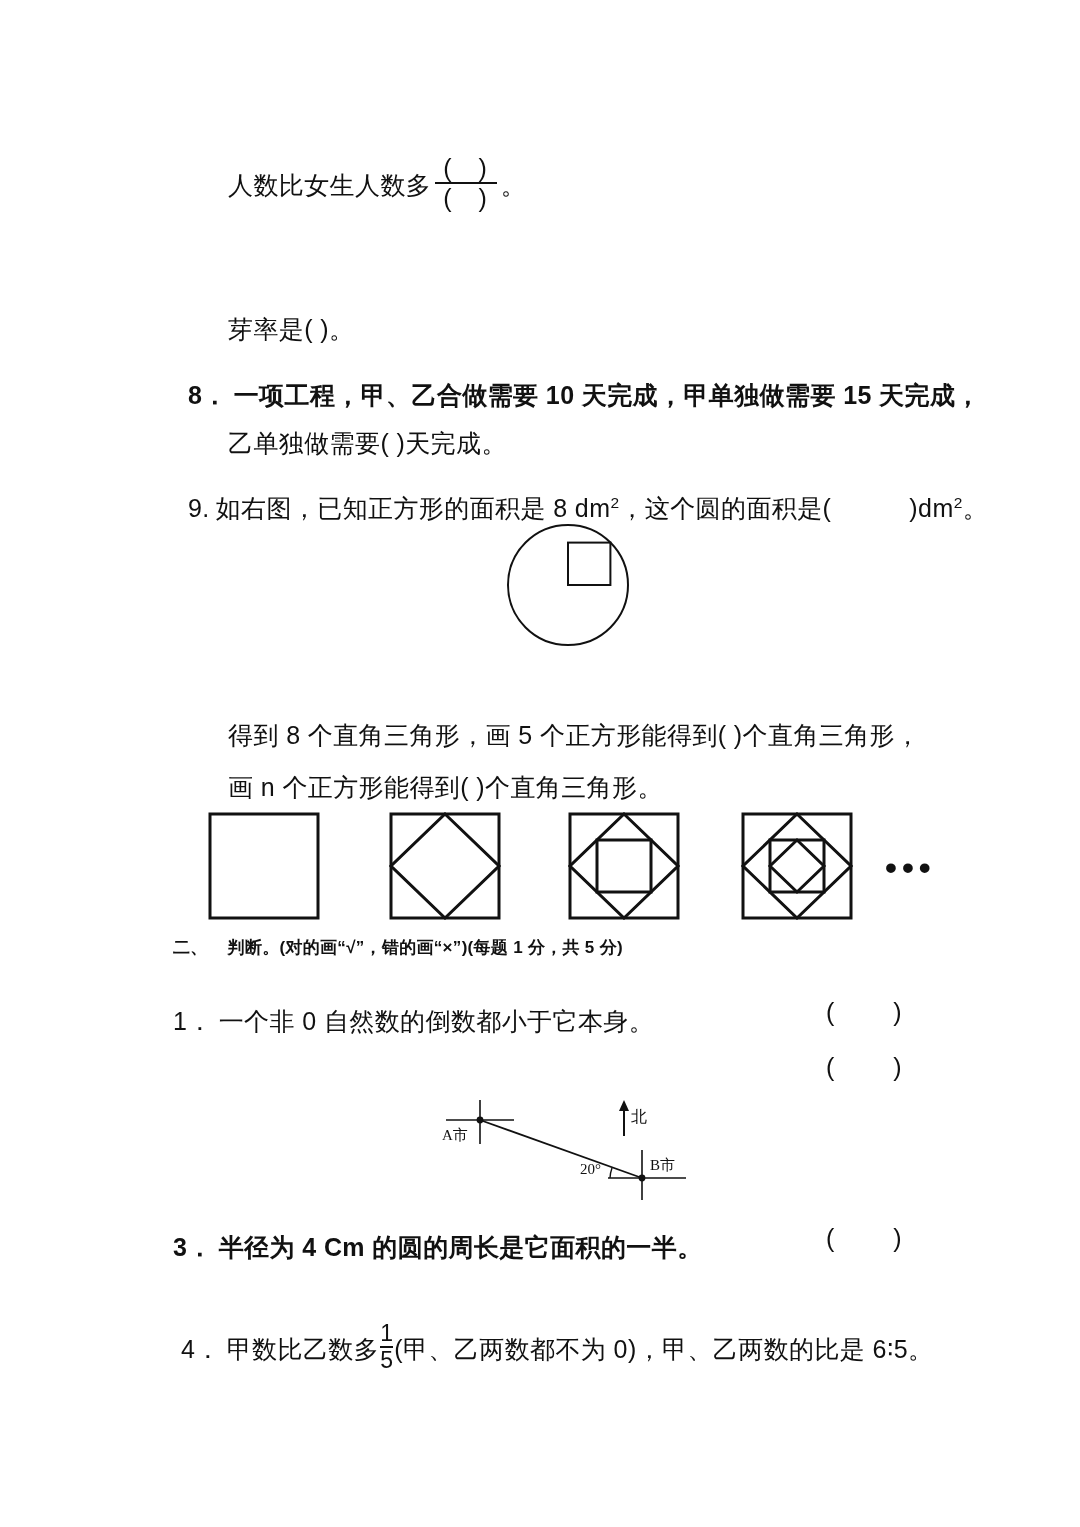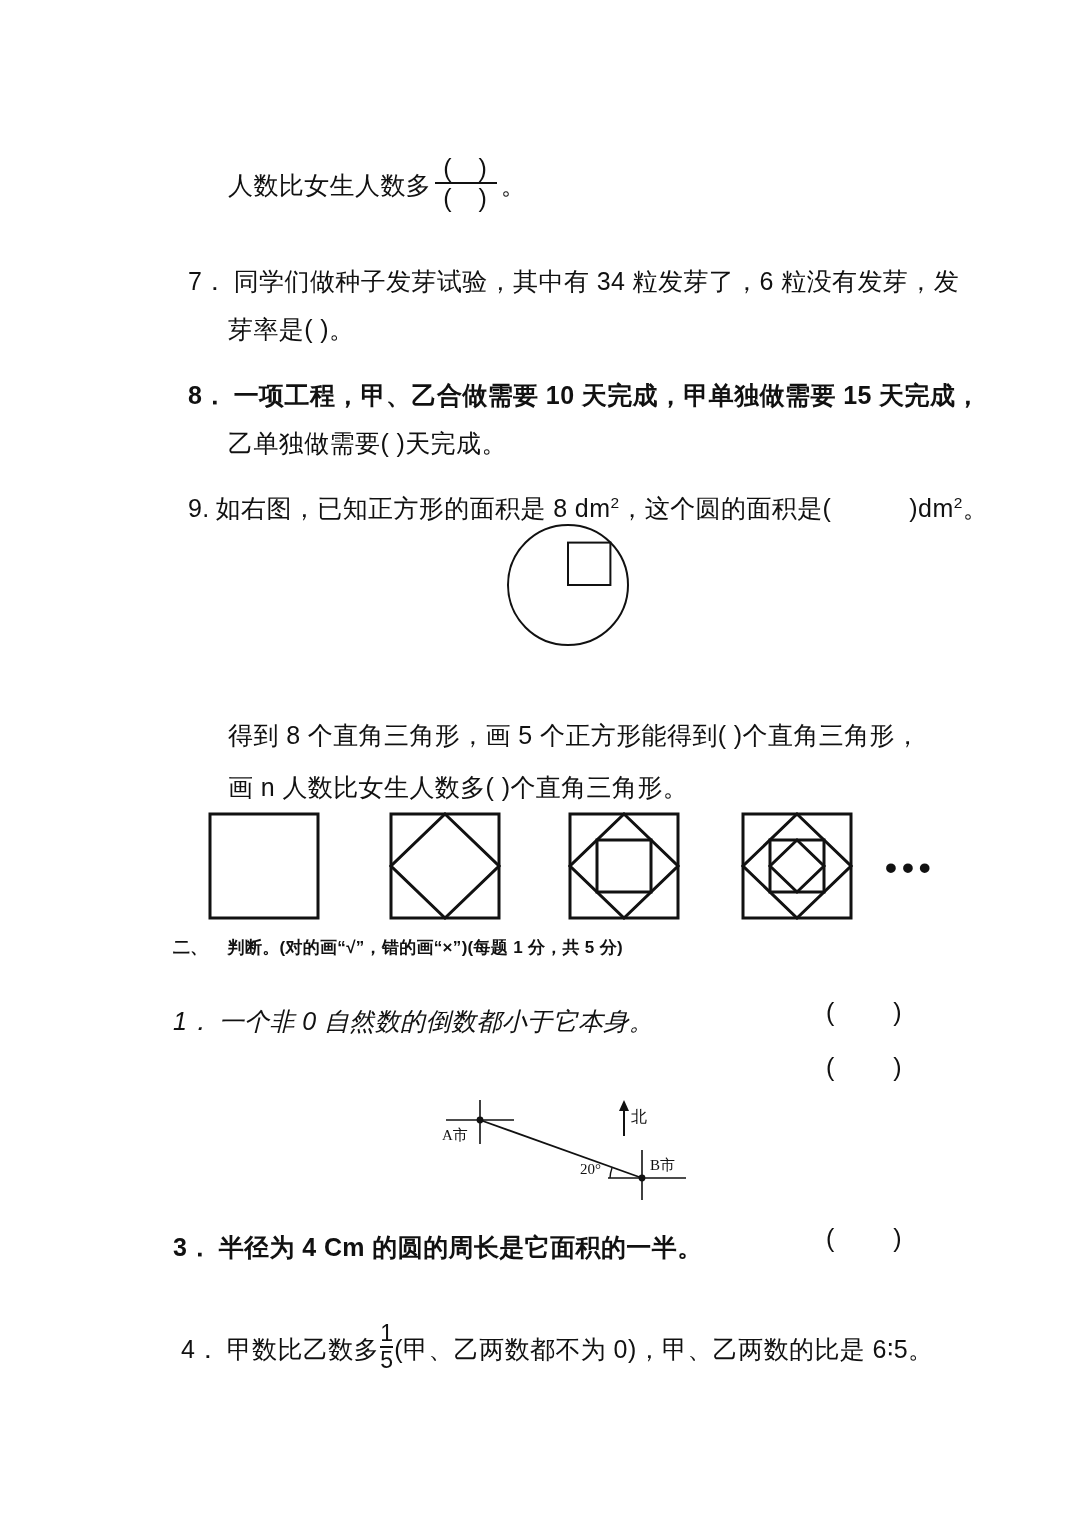--- a/index.html
+++ b/index.html
@@ -101,23 +101,20 @@
 </style>
 </head>
 <body>
 
 <div class="page">
 
   <div class="q" style="left:205px; top:155px;">
     <span>人数比女生人数多</span><span class="frac frac-paren"><span class="top">(        )</span><span class="bar"></span><span class="bot">(        )</span></span><span>。</span>
   </div>
 
-  <div class="q" style="left:165px; top:258px;">
-    <span class="num">7．</span><span>同学们做种子发芽试验，其中有 34 粒发芽了，6 粒没有发芽，发</span>
-  </div>
   <div class="q" style="left:205px; top:306px;">
     <span>芽率是(        )。</span>
   </div>
 
   <div class="q" style="left:165px; top:372px;font-weight:bold;">
     <span class="num">8．</span><span>一项工程，甲、乙合做需要 10 天完成，甲单独做需要 15 天完成，</span>
   </div>
   <div class="q" style="left:205px; top:420px;">
     <span>乙单独做需要(        )天完成。</span>
   </div>
@@ -130,21 +127,21 @@
     <svg width="160" height="130" viewBox="0 0 160 130">
       <circle cx="65" cy="65" r="60" fill="none" stroke="#111" stroke-width="2"></circle>
       <rect x="65" y="22.6" width="42.4" height="42.4" fill="none" stroke="#111" stroke-width="2"></rect>
     </svg>
   </div>
 
   <div class="q" style="left:205px; top:712px;">
     <span>得到 8 个直角三角形，画 5 个正方形能得到(        )个直角三角形，</span>
   </div>
   <div class="q" style="left:205px; top:764px;">
-    <span>画 n 人数比女生人数多(          )个直角三角形。</span>
+    <span>画 n 个正方形能得到(          )个直角三角形。</span>
   </div>
 
   <div class="fig" style="left:185px; top:812px;">
     <svg width="112" height="108" viewBox="0 0 112 108">
       <rect x="2" y="2" width="108" height="104" fill="none" stroke="#111" stroke-width="3"></rect>
     </svg>
   </div>
 
   <div class="fig" style="left:366px; top:812px;">
     <svg width="112" height="108" viewBox="0 0 112 108">
@@ -169,21 +166,21 @@
       <polygon points="56,28 83,54 56,80 29,54" fill="none" stroke="#111" stroke-width="3"></polygon>
     </svg>
   </div>
 
   <div class="ellipsis" style="left:862px; top:848px;">•••</div>
 
   <div class="section-head" style="left:150px; top:936px;">
     <span class="sec-no">二、</span><span>判断。(对的画“√”，错的画“×”)(每题 1 分，共 5 分)</span>
   </div>
 
-  <div class="q" style="left:150px; top:998px;font-style:italic;">
+  <div class="q" style="left:150px; top:998px;">
     <span class="num">1．</span><span>一个非 0 自然数的倒数都小于它本身。</span>
   </div>
   <div class="tf-paren" style="left:803px; top:998px;">(      )</div>
 
   <div class="tf-paren" style="left:803px; top:1053px;">(      )</div>
 
   <div class="fig" style="left:405px; top:1098px;">
     <svg width="285" height="105" viewBox="0 0 285 105">
 
       <line x1="18" y1="22" x2="86" y2="22" stroke="#111" stroke-width="1.6"></line>

